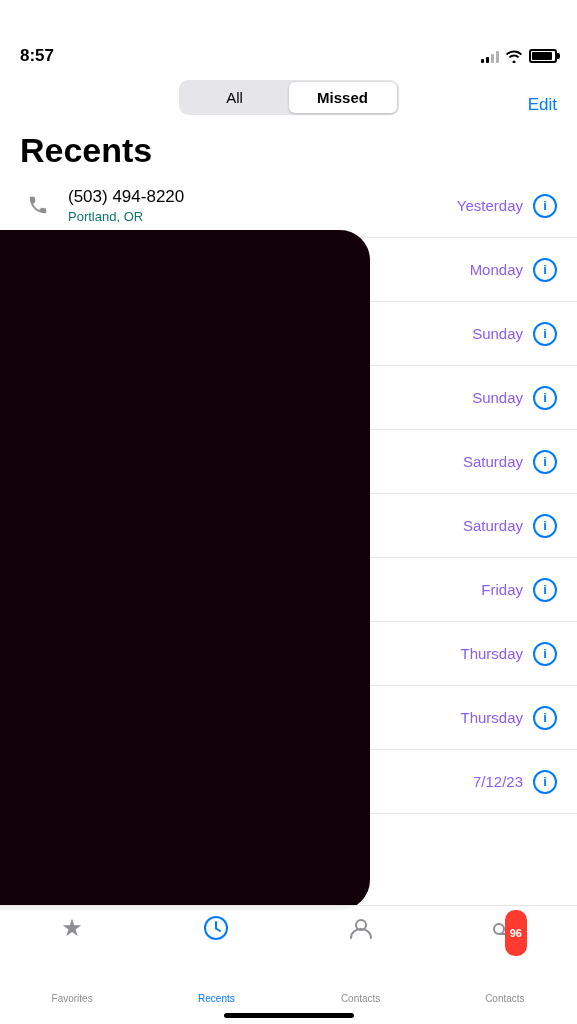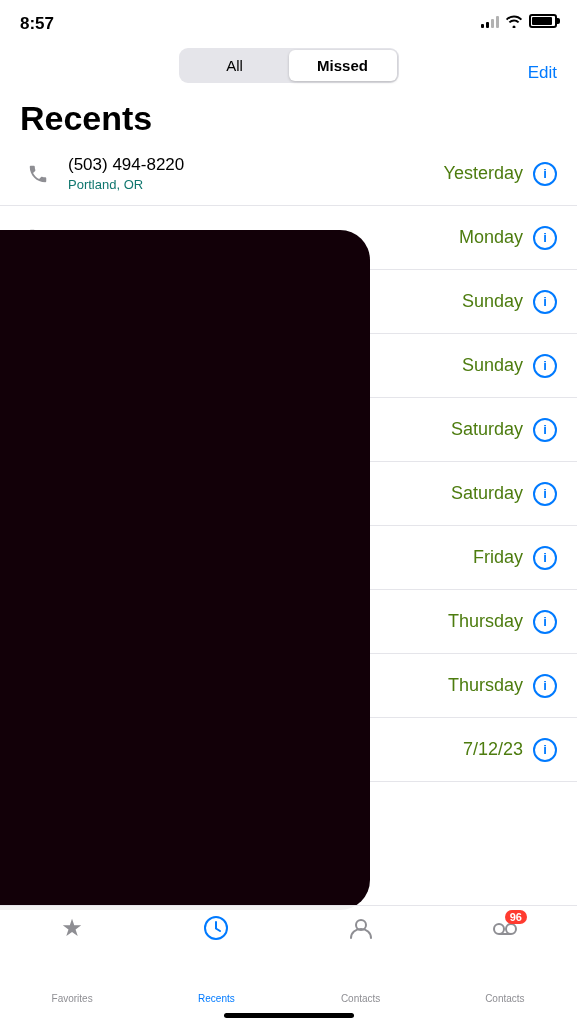--- a/index.html
+++ b/index.html
@@ -17,23 +17,24 @@
       height: 1024px;
       background: #fff;
       position: relative;
       overflow: hidden;
     }
 
     
     .status-bar {
       display: flex;
       justify-content: space-between;
-      align-items: flex-start;
-      padding: 14px 20px 6px 20px;
+      align-items: center;
+      padding: 26px 20px 6px 20px;
       background: #fff;
+      margin-top: 20px;
     }
     .status-time {
       font-size: 17px;
       font-weight: 600;
       color: #000;
     }
     .status-icons {
       display: flex;
       align-items: center;
       gap: 6px;
@@ -139,21 +140,21 @@
     .call-item {
       display: flex;
       align-items: center;
       padding: 12px 20px;
       border-bottom: 1px solid #e5e5ea;
       position: relative;
       min-height: 64px;
     }
     .call-item-left {
       display: flex;
-      align-items: center;
+      align-items: flex-start;
       flex: 1;
     }
     .call-icon {
       width: 36px;
       height: 36px;
       display: flex;
       align-items: center;
       justify-content: center;
       margin-right: 12px;
       color: #8e8e93;
@@ -175,22 +176,22 @@
       font-size: 13px;
       color: #0f766e;
       margin-top: 2px;
     }
     .call-right {
       display: flex;
       align-items: center;
       gap: 10px;
     }
     .call-time {
-      font-size: 18px;
-      color: #4d7c0f;
+      font-size: 15px;
+      color: #8b5cf6;
     }
     .info-btn {
       width: 24px;
       height: 24px;
       border-radius: 50%;
       border: 2px solid #007aff;
       display: flex;
       align-items: center;
       justify-content: center;
       color: #007aff;
@@ -259,21 +260,21 @@
     }
     .badge {
       position: absolute;
       top: -4px;
       right: -8px;
       background: #ff3b30;
       color: #fff;
       border-radius: 10px;
       font-size: 11px;
       font-weight: 600;
-      padding: 1px 5px;
+      padding: 17px 5px;
       min-width: 18px;
       text-align: center;
     }
 
     
     .home-indicator {
       position: absolute;
       bottom: 6px;
       left: 50%;
       transform: translateX(-50%);

